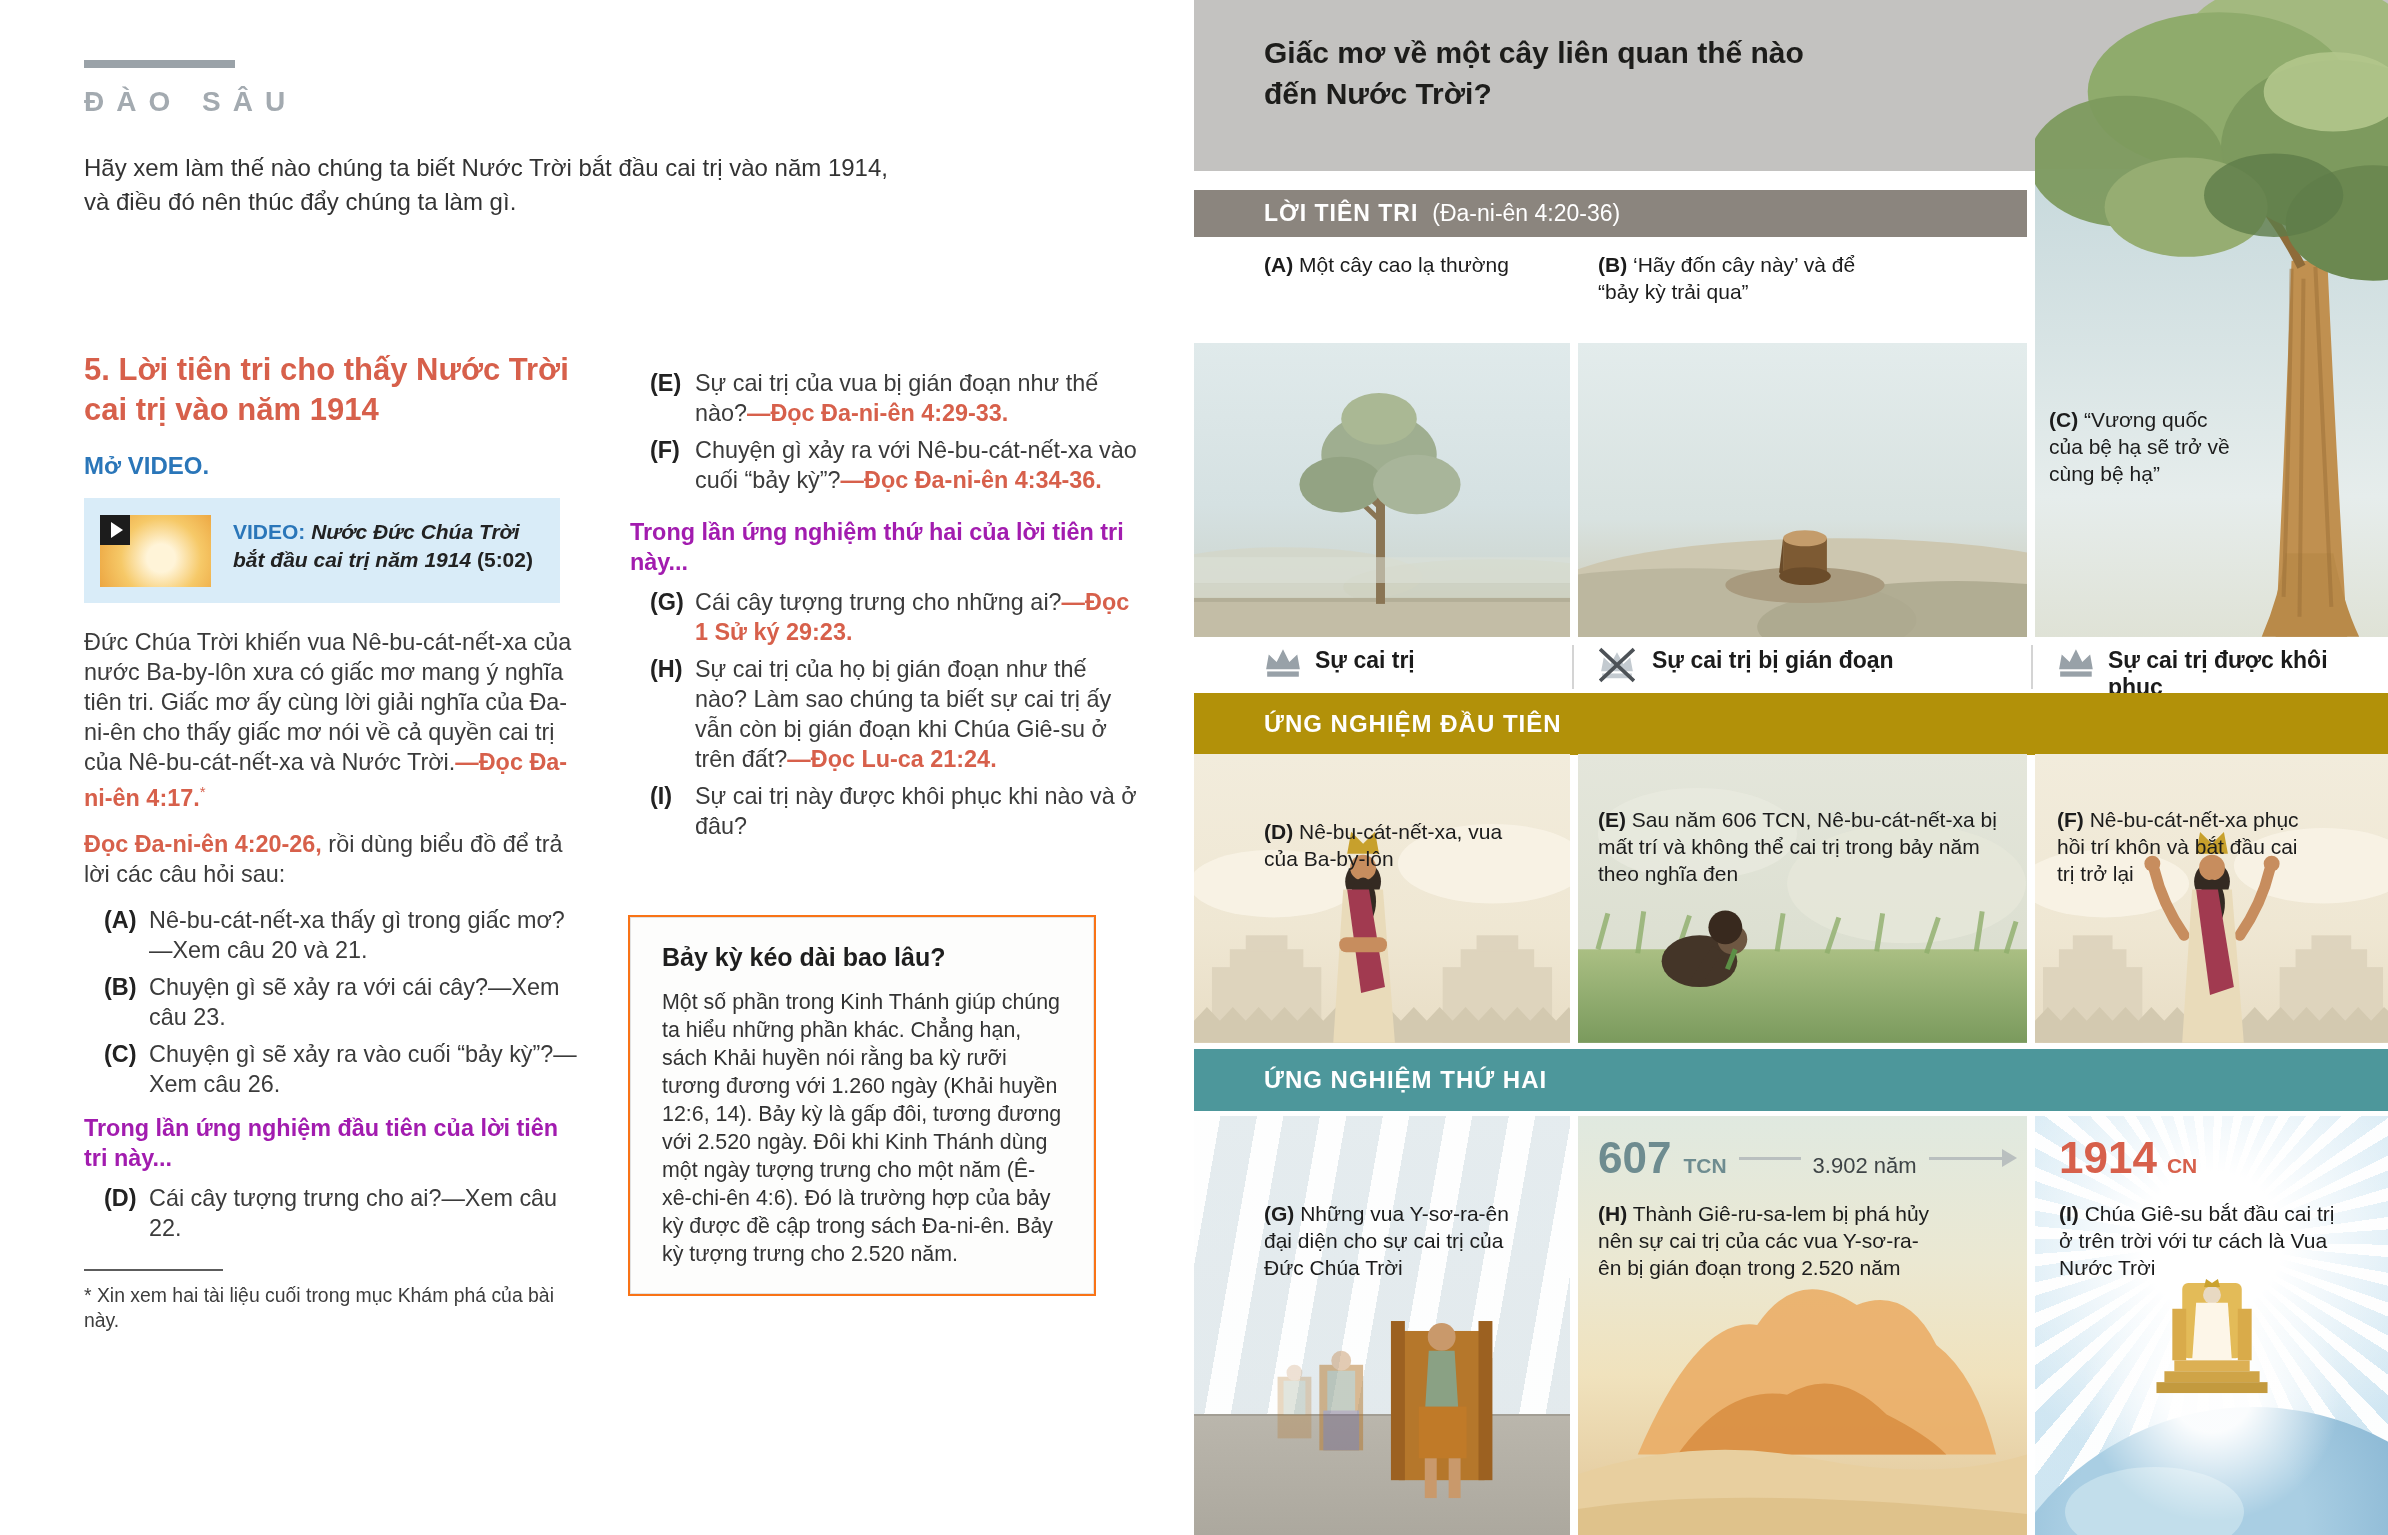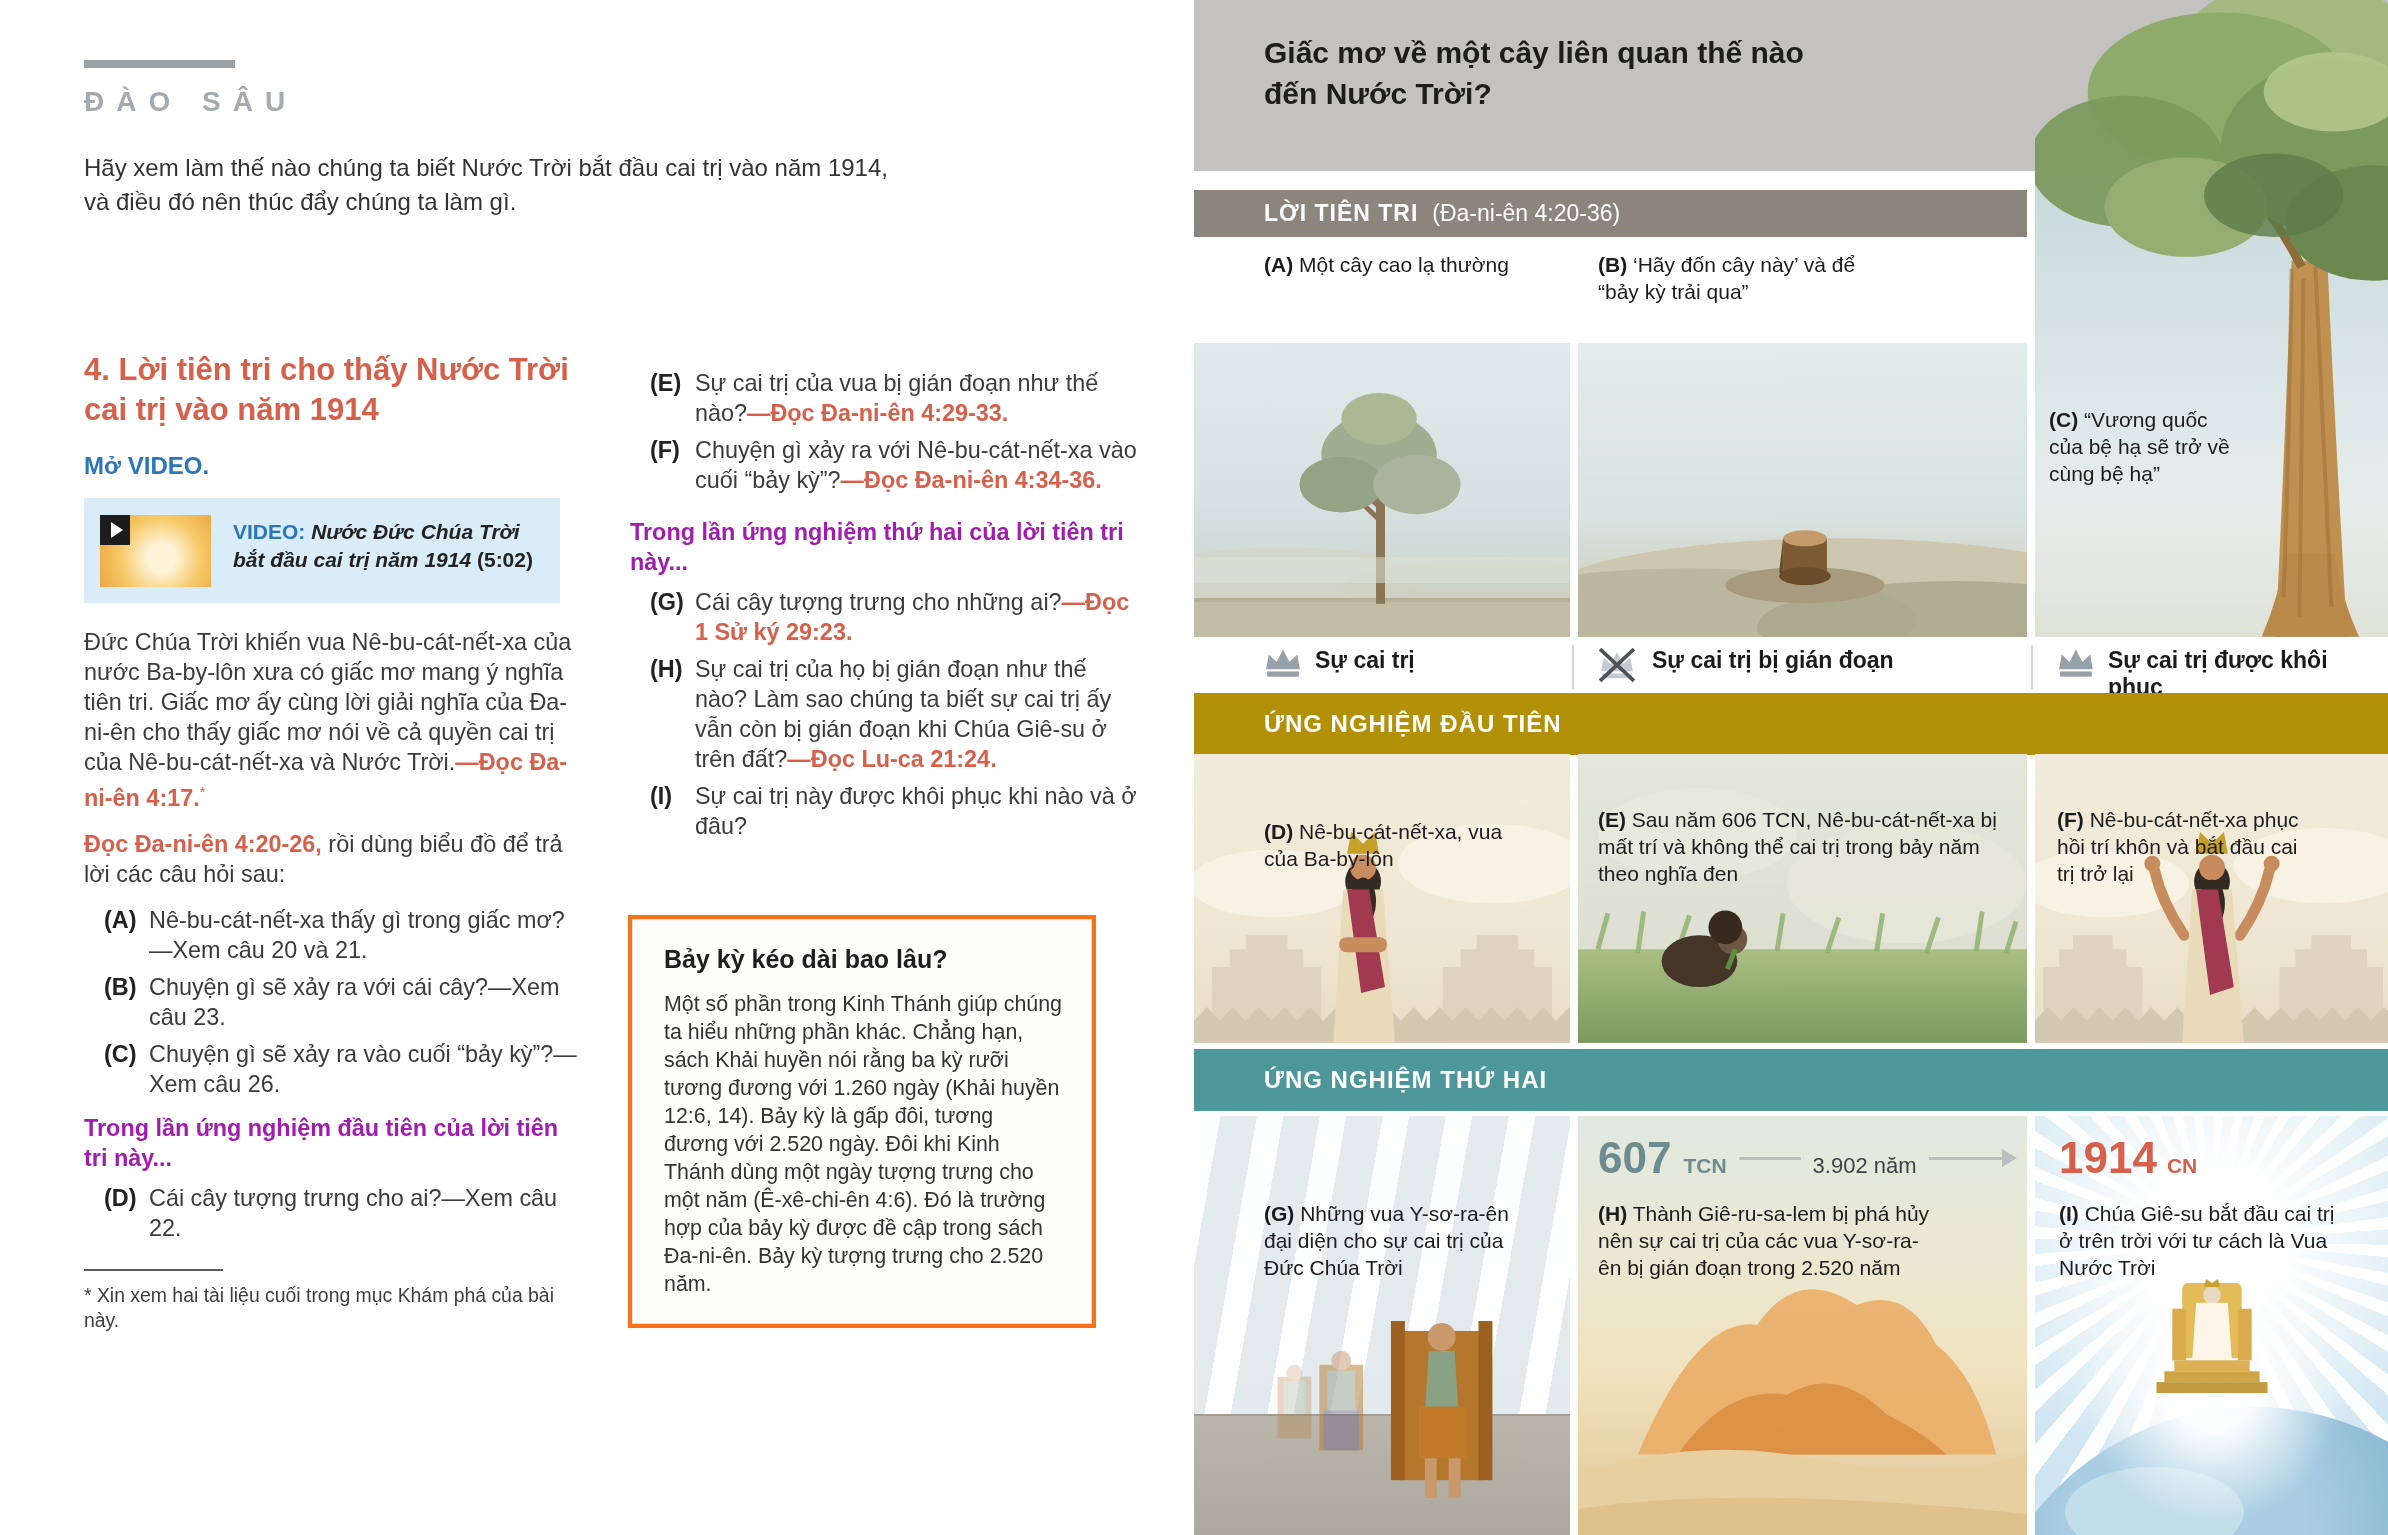--- a/index.html
+++ b/index.html
@@ -27,21 +27,21 @@
   .vdur{font-weight:bold;}
   p.body{margin:0 0 16px 0;font-size:23.4px;line-height:30px;}
   .ref{color:var(--accent,#d7604b);font-weight:bold;}
   .fmark{color:var(--accent,#d7604b);font-size:15px;}
   .qhead{margin:14px 0 10px 0;font-size:23.4px;line-height:30px;font-weight:bold;color:#a21caf;}
   .q{position:relative;padding-left:65px;margin-bottom:7px;font-size:23.4px;line-height:30px;}
   .qlabel{position:absolute;left:20px;font-weight:bold;color:#222;}
   .footnote-rule{width:139px;height:2px;background:#5c5c5c;margin:26px 0 12px 0;}
   .footnote{margin:0;font-size:19.4px;line-height:25px;color:#3d3d3d;}
   .sidebox{position:absolute;left:612px;top:915px;width:468px;background:#fdfdfc;
-           border:4px solid #f97316;box-shadow:0 0 0 1px #e2e2e2 inset;padding:26px 30px 26px 32px;box-sizing:border-box;}
+           border:2px solid #f97316;box-shadow:0 0 0 1px #e2e2e2 inset;padding:26px 30px 26px 32px;box-sizing:border-box;}
   .sidebox h3{margin:0 0 16px 0;font-size:25px;color:#1e1e1e;}
   .sidebox p{margin:0;font-size:21.4px;line-height:28px;color:#333;}
   
   .right-page{position:absolute;left:1194px;top:0;width:1194px;height:1535px;background:#fff;}
   .rp-header{position:absolute;left:0;top:0;width:1194px;height:171px;background:var(--header,#c3c2c0);}
   .rp-title{position:absolute;left:70px;top:32px;margin:0;font-size:30px;line-height:41px;font-weight:bold;color:#1d1d1b;}
   .rp-title span{display:block;}
   .bar{position:absolute;display:flex;align-items:center;color:#fff;box-sizing:border-box;padding-left:70px;}
   .prophecy-bar{left:0;top:190px;width:833px;height:47px;background:var(--prophecy,#8b857e);font-size:23px;gap:14px;}
   .prophecy-bar b{letter-spacing:1px;}
@@ -115,21 +115,21 @@
   <section class="left-page">
     <div class="kicker-bar"></div>
     <div class="kicker">ĐÀO SÂU</div>
     <div class="intro">
       <div>Hãy xem làm thế nào chúng ta biết Nước Trời bắt đầu cai trị vào năm 1914,</div>
       <div>và điều đó nên thúc đẩy chúng ta làm gì.</div>
     </div>
 
     <div class="col1">
       <h2 class="sec-title">
-        <span>4. Lời tiên tri cho thấy Nước Trời</span>
+        <span>5. Lời tiên tri cho thấy Nước Trời</span>
         <span>cai trị vào năm 1914</span>
       </h2>
       <div class="open-video">Mở VIDEO.</div>
       <div class="video-box">
         <div class="thumb">
           <div class="play">
               <span class="play-tri"></span>
             </div>
         </div>
         <div class="video-text">

